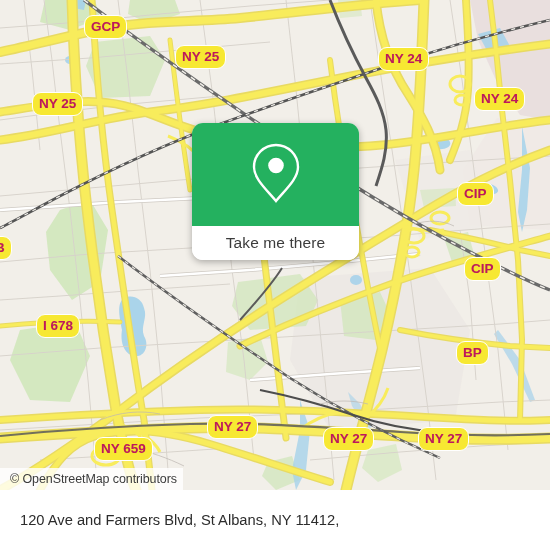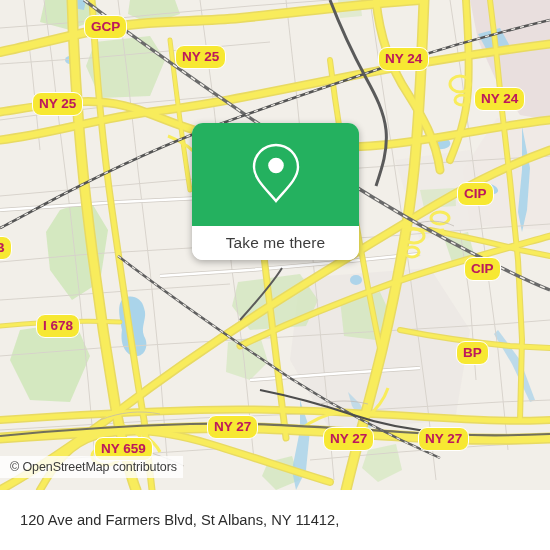--- a/index.html
+++ b/index.html
@@ -24,21 +24,21 @@
     height: 490px;
     overflow: hidden;
     background: #f2efe9;
   }
   #map-canvas svg { display: block; }
 
   
   #attribution {
     position: absolute;
     left: 0;
-    bottom: 12px;
+    bottom: 0;
     height: 22px;
     line-height: 22px;
     padding: 0 6px 0 10px;
     font-size: 12.5px;
     color: #3b3b3b;
     background: rgba(255,255,255,0.80);
     white-space: nowrap;
     letter-spacing: -0.1px;
   }
 

